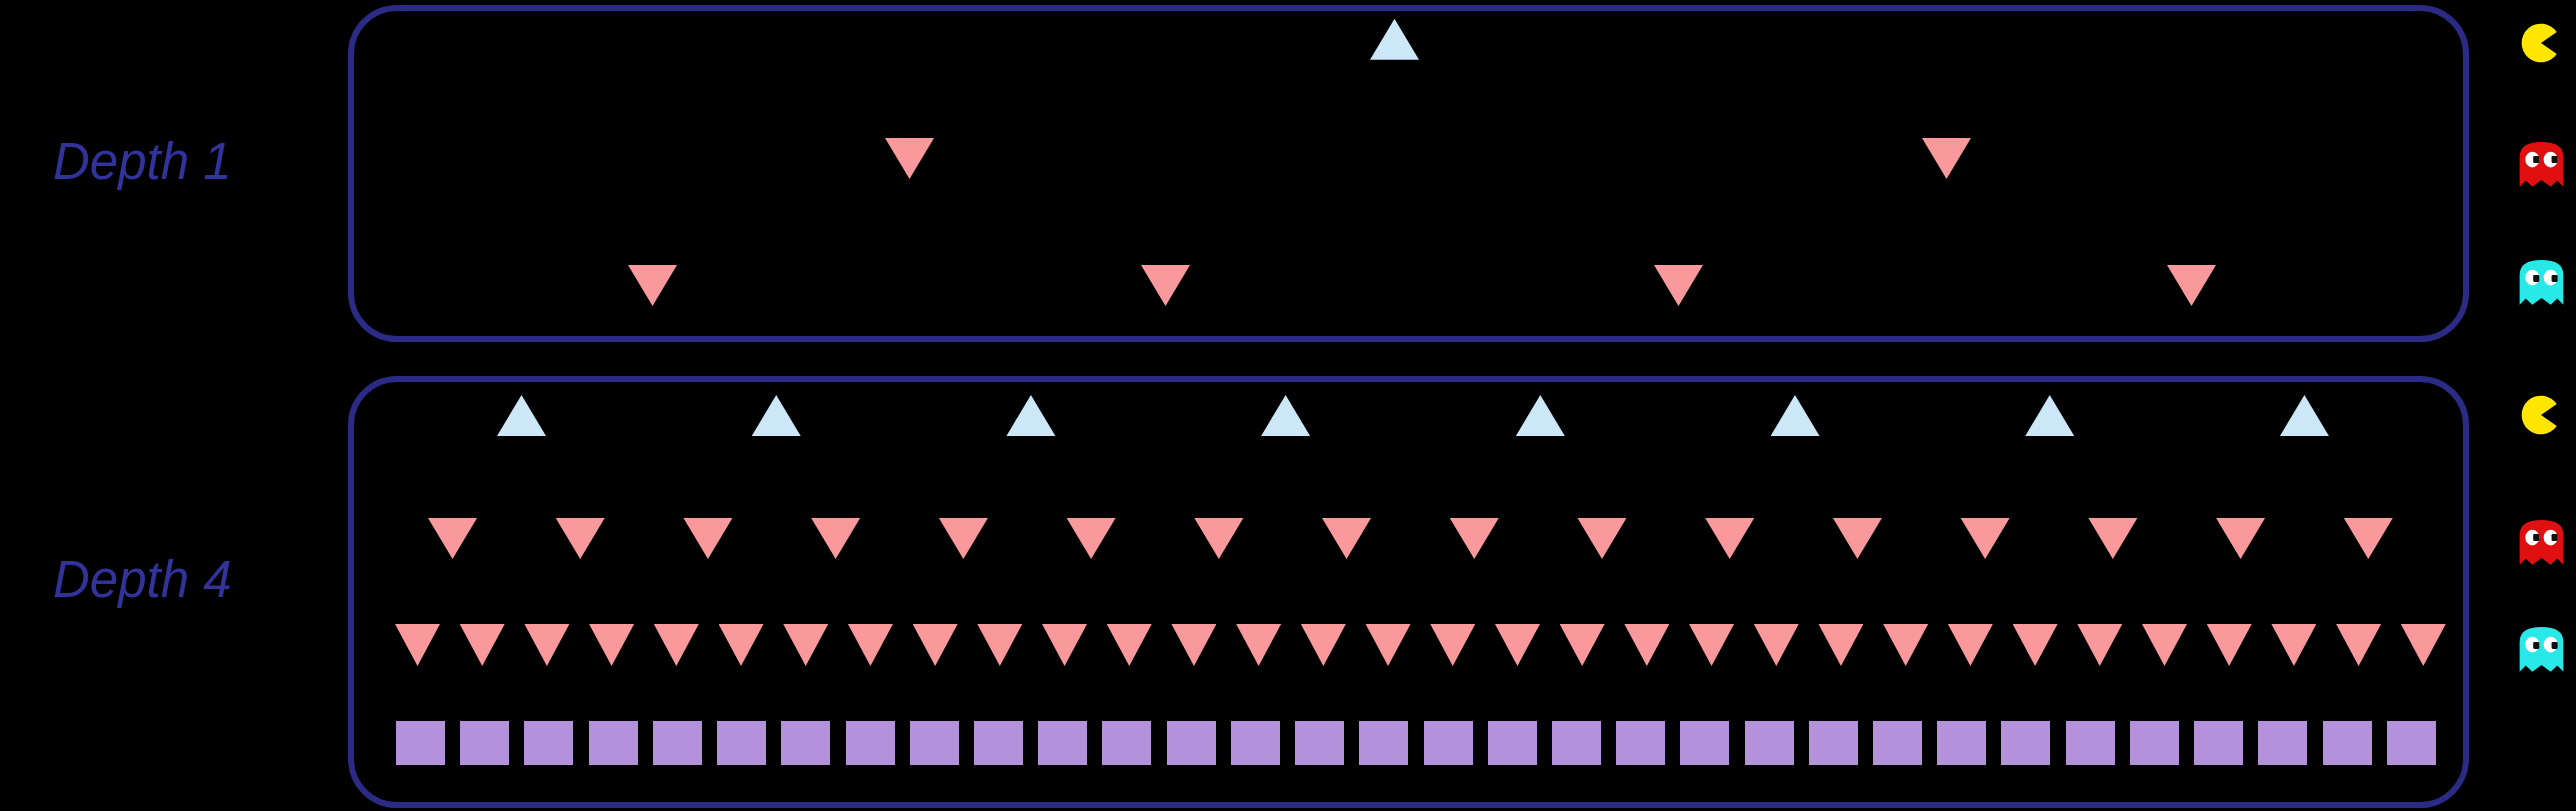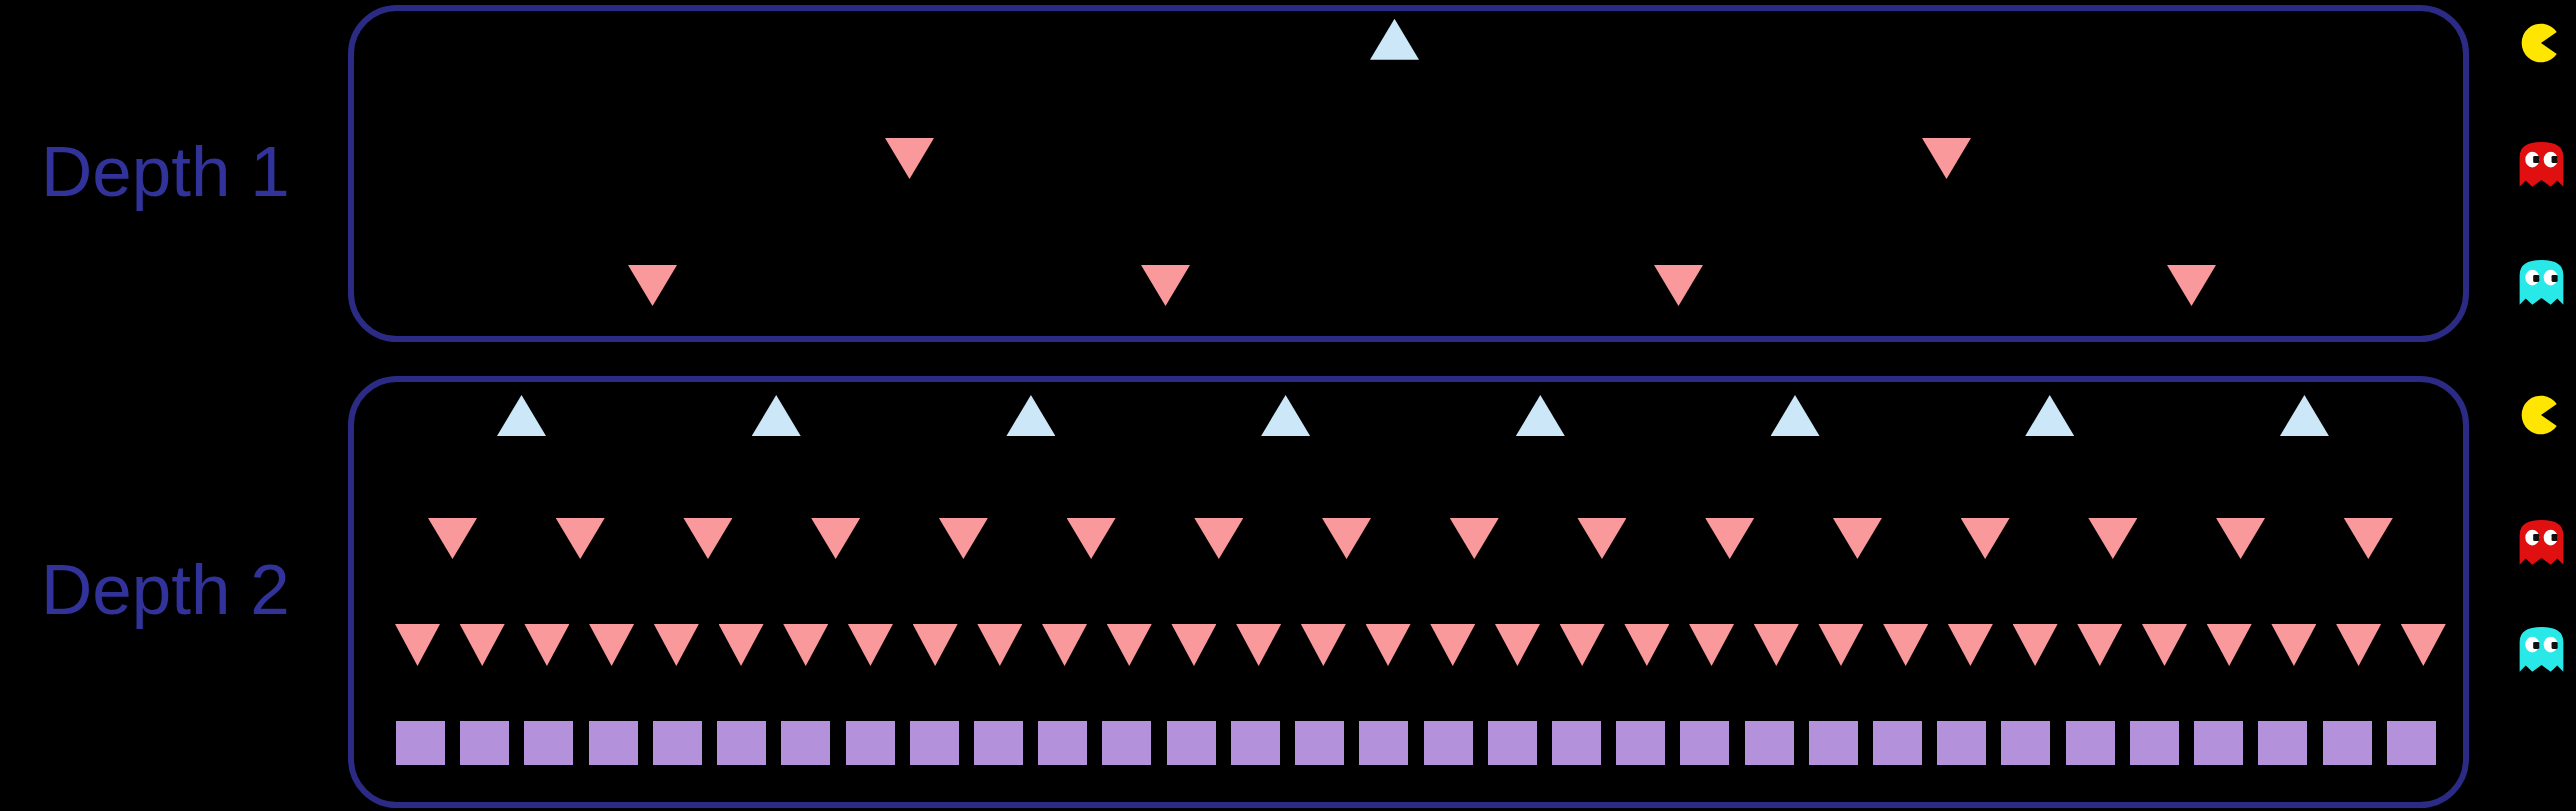--- a/index.html
+++ b/index.html
@@ -17,25 +17,26 @@
   }
   .panel {
     position: absolute;
     box-sizing: border-box;
     border: 6px solid var(--panel-border, #2B2B85);
     border-radius: 49px;
     background: transparent;
   }
   .panel-label {
     position: absolute;
-    left: 41px;
-    font-size: 71px;
+    left: 53px;
+    font-size: 51px;
     line-height: 1.0;
     color: var(--label-navy, #32329B);
     white-space: nowrap;
+    font-style: italic;
   }
   .row {
     position: absolute;
     display: flex;
     justify-content: space-between;
     align-items: flex-start;
   }
   .shape {
     flex: 0 0 auto;
     width: 49px;
@@ -46,21 +47,21 @@
   .triangle-down { clip-path: polygon(0 0, 100% 0, 50% 100%); }
   .square        { height: 44px; }
   .legend-icon { position: absolute; }
 </style>
 </head>
 <body>
 
 <div class="canvas">
 
   <div class="panel-label" style="top:136px;">Depth 1</div>
-  <div class="panel-label" style="top:554px;">Depth 2</div>
+  <div class="panel-label" style="top:554px;">Depth 4</div>
 
   <div class="panel" style="left:348px; top:5.1px;   width:2121px; height:337px;"></div>
   <div class="panel" style="left:348px; top:376px; width:2121px; height:432px;"></div>
 
   <div class="row" style="left:1370px; top:18.7px;  width:49px;">
       <div class="shape triangle-up" style="background: rgb(203, 231, 248);"></div>
     </div>
   <div class="row" style="left:885px; top:138px; width:1086px;">
       <div class="shape triangle-down" style="background: rgb(250, 153, 155);"></div>
       <div class="shape triangle-down" style="background: rgb(250, 153, 155);"></div>

